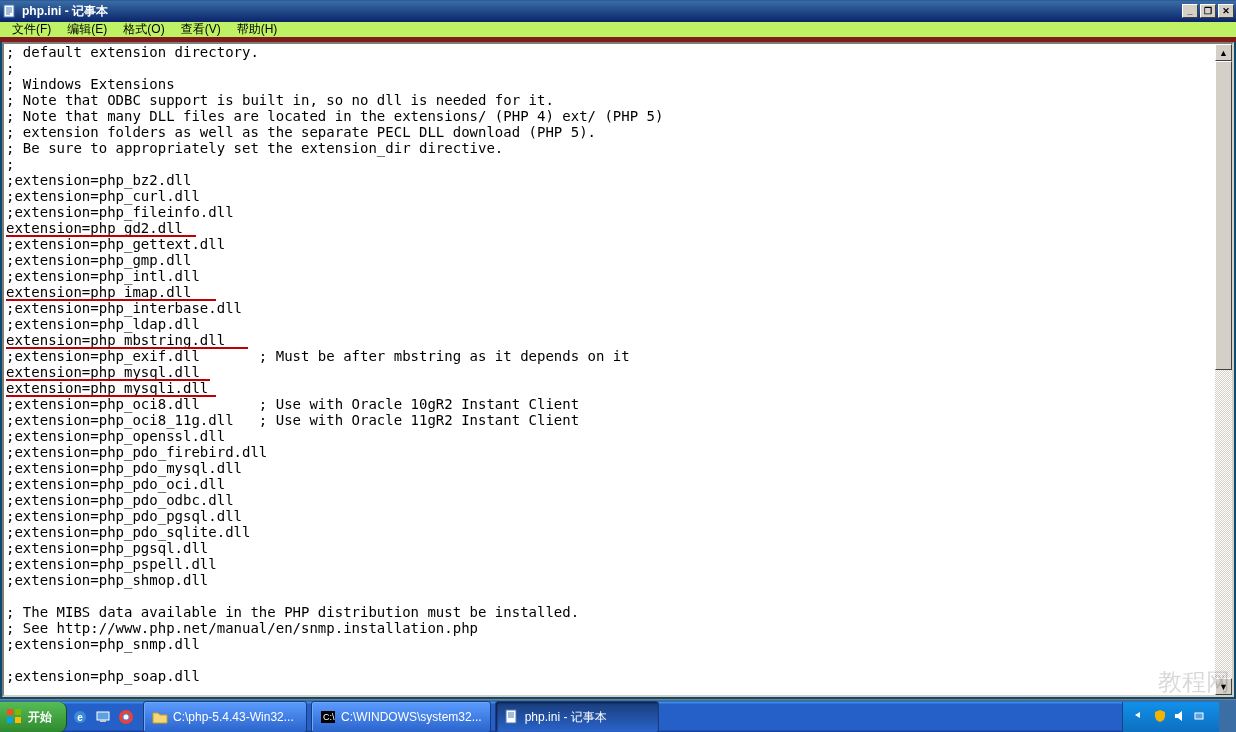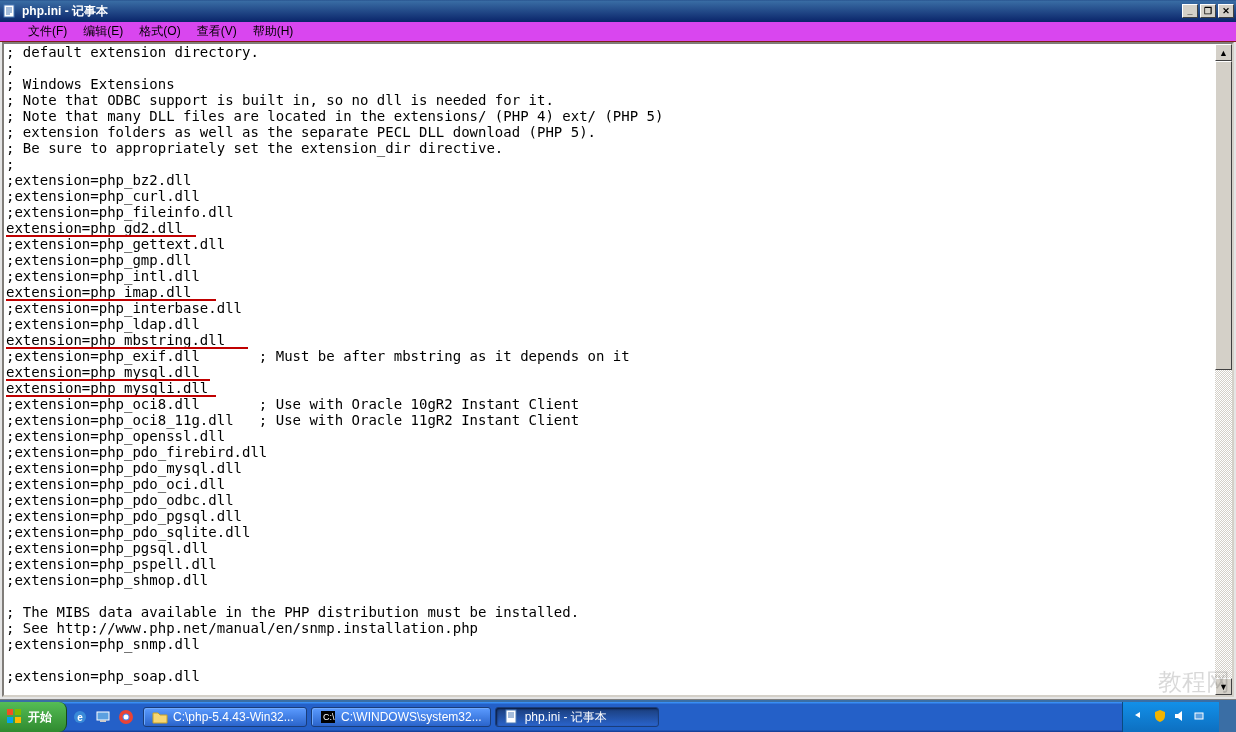--- a/index.html
+++ b/index.html
@@ -33,33 +33,33 @@
   border: 1px solid #fff;
   border-right-color: #404040;
   border-bottom-color: #404040;
   display: flex; align-items: center; justify-content: center;
   margin-left: 2px;
   font-size: 9px; font-weight: bold;
   color: #000;
 }
 .menubar {
   height: 20px;
-  background: #d946ef;
-  border-bottom: 1px solid #7f1d1d;
+  background: #bef264;
+  border-bottom: 5px solid #7f1d1d;
   display: flex; align-items: center;
-  padding: 0 20px;
+  padding: 0 4px;
 }
 .menu-item {
   padding: 1px 8px;
   cursor: default;
 }
 .client-wrapper {
   position: relative;
   height: 658px;
-  background: #e5e5e5;
+  background: #0c4a6e;
   border-bottom: 1px solid #808080;
 }
 .text-area-frame {
   position: absolute;
   top: 0; left: 2px; right: 2px; bottom: 2px;
   border: 2px inset #d4d0c8;
   background: #fff;
   display: flex;
 }
 .text-area {
@@ -124,21 +124,21 @@
   font-weight:bold;
   border-radius: 0 8px 8px 0;
 }
 .start-btn .flag {
   width:18px;height:18px;margin-right:4px;
   display:inline-block;
 }
 .ql-icons { display:flex;align-items:center;padding:0 4px;gap:5px; }
 .ql-icons .ql { width:18px;height:18px;display:flex;align-items:center;justify-content:center; }
 .task-button {
-  height:20px;
+  height:32px;
   background: linear-gradient(to bottom, #5b9bff 0%, #2a64cb 100%);
   border:1px solid #1a3d7a;
   border-radius:3px;
   margin-left:4px;
   padding:0 8px;
   display:flex;align-items:center;
   min-width: 164px;
   color:#fff;
   box-shadow: inset 1px 1px 0 #6faaff;
 }

